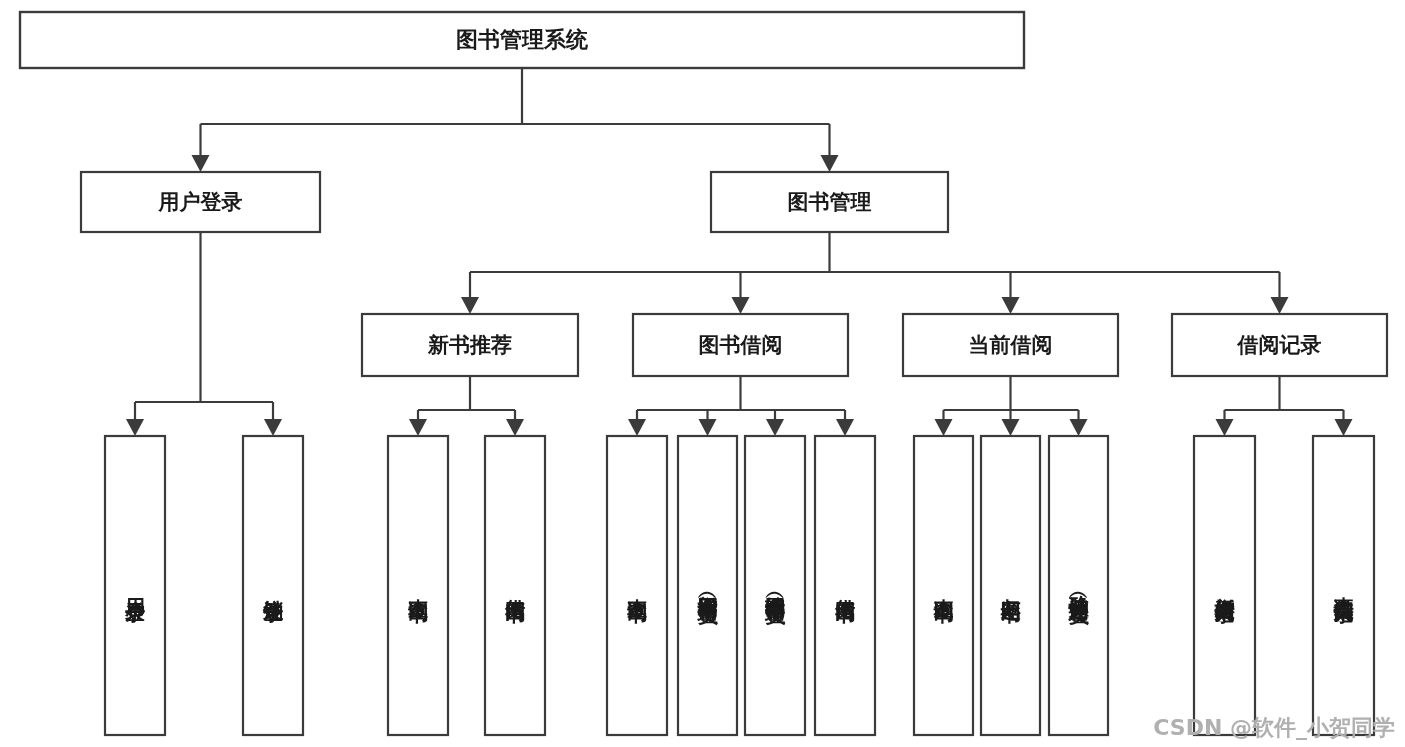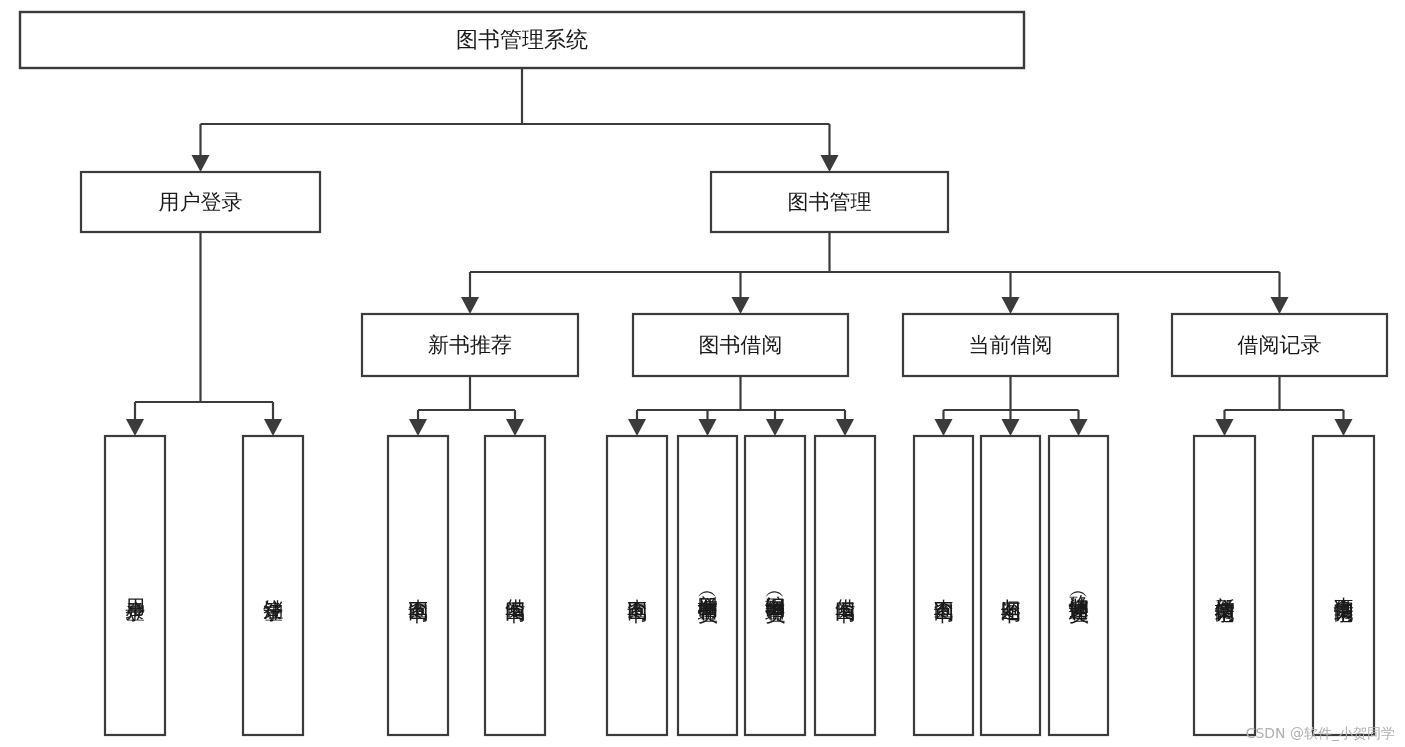--- a/index.html
+++ b/index.html
@@ -12,20 +12,21 @@
     width: 1405px;
     height: 747px;
     overflow: hidden;
     font-family: "DejaVu Sans", "Liberation Sans", sans-serif;
   }
   #diagram-root {
     position: relative;
     width: 1405px;
     height: 747px;
     background: #ffffff;
+    font-weight: bold;
   }
   svg.diagram-canvas {
     position: absolute;
     left: 0;
     top: 0;
     width: 1405px;
     height: 747px;
     display: block;
   }
   .node-box {
@@ -78,21 +79,21 @@
     letter-spacing: 1.5px;
     color: #1a1a1a;
     white-space: nowrap;
     text-align: center;
   }
   .watermark {
     position: absolute;
     right: 10px;
     bottom: 4px;
     font-family: "DejaVu Sans", "Liberation Sans", sans-serif;
-    font-size: 14px;
+    font-size: 22px;
     color: #b0b0b0;
     white-space: nowrap;
     user-select: none;
   }
 </style>
 </head>
 <body>
 
 <div id="diagram-root">
 

